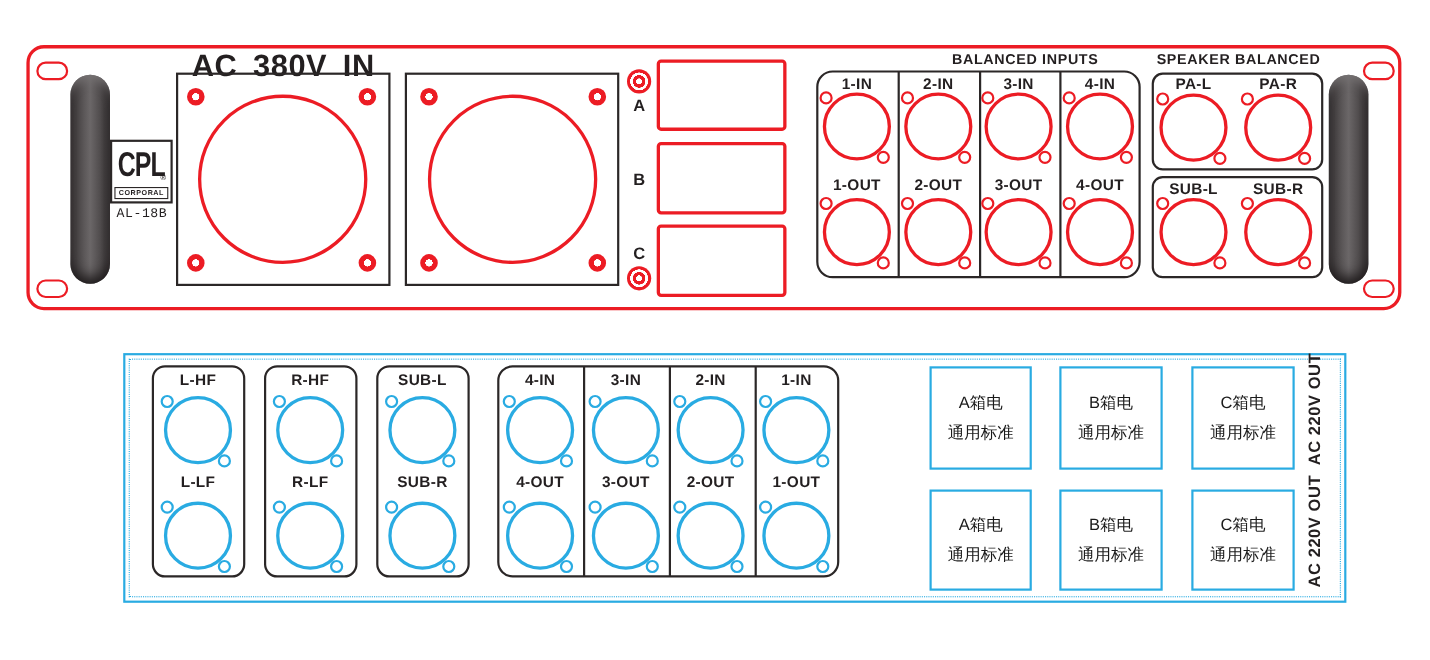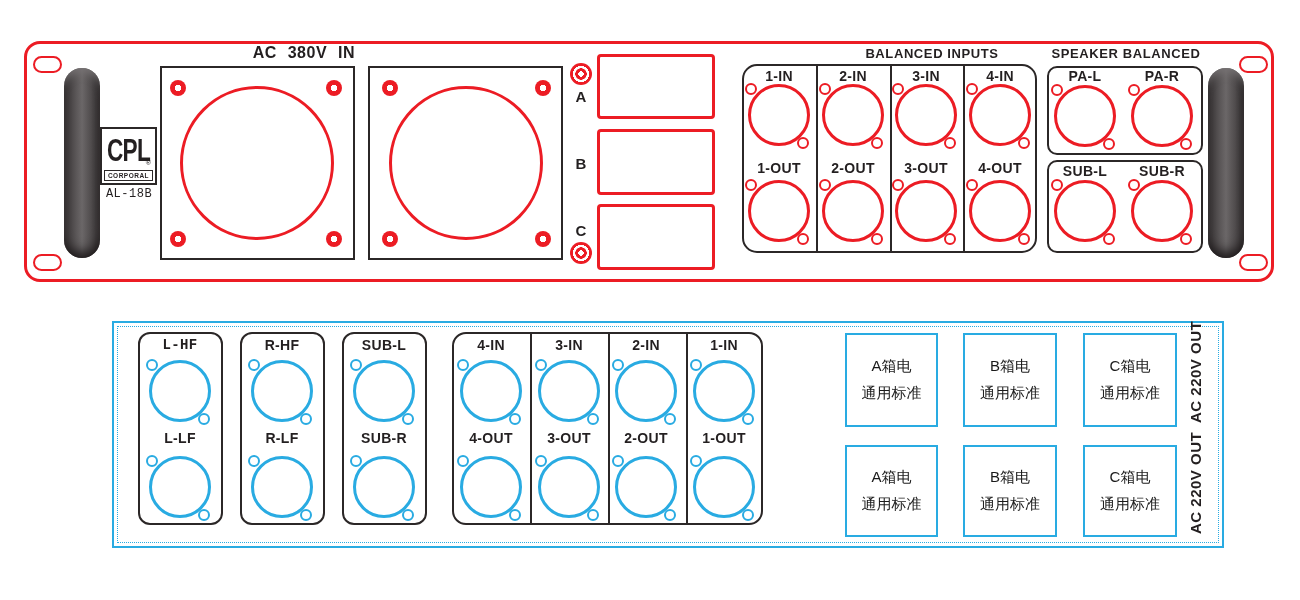--- a/index.html
+++ b/index.html
@@ -22,21 +22,21 @@
             box-sizing:border-box;display:flex;flex-direction:column;align-items:center;padding:1px 2px;}
   .logo-brand{flex:1;display:flex;align-items:center;justify-content:center;font-weight:bold;
               font-size:29px;letter-spacing:-1px;transform:scale(0.78,1.08);line-height:1;}
   .logo-reg{position:absolute;right:4px;bottom:17px;font-size:7px;}
   .logo-strip{width:100%;border:1.5px solid var(--ink);box-sizing:border-box;text-align:center;
               font-size:6.5px;font-weight:bold;letter-spacing:0.5px;line-height:9px;margin-bottom:1px;}
   .logo-model{left:94px;top:187px;width:70px;text-align:center;font-family:"Liberation Mono",monospace;
               font-size:12px;letter-spacing:0.5px;}
 
   
-  .sec-title{font-size:16px;font-weight:bold;text-align:right;word-spacing:6px;letter-spacing:0.5px;}
+  .sec-title{font-size:28px;font-weight:bold;text-align:center;word-spacing:6px;letter-spacing:0.5px;}
   .ac-rect{border:2.5px solid var(--ink);box-sizing:border-box;}
   .big-red-circle{width:154px;height:154px;border:3px solid var(--red);border-radius:50%;box-sizing:border-box;}
   .screw{width:16px;height:16px;border-radius:50%;
          background:radial-gradient(circle at 50% 50%, #fff 0 3.2px, var(--red) 3.4px 8px);}
   .post{width:22px;height:22px;border-radius:50%;
         background:radial-gradient(circle at 50% 50%, #fff 0 2.6px, var(--red) 2.8px 5.6px, #fff 5.8px 8px, var(--red) 8.2px 11px);}
   .breaker-letter{width:30px;text-align:center;font-size:15px;font-weight:bold;}
   .breaker-window{border:3px solid var(--red);border-radius:4px;box-sizing:border-box;width:118px;}
 
   
@@ -197,21 +197,21 @@
     </div>
 
   <div class="abs panel-bottom">
     <div class="inner-dotted"></div>
   </div>
 
   <div class="abs round-box" style="left:138px;top:332px;width:85px;height:193px;border-radius:12px;"></div>
   <div class="abs round-box" style="left:240px;top:332px;width:85px;height:193px;border-radius:12px;"></div>
   <div class="abs round-box" style="left:342px;top:332px;width:85px;height:193px;border-radius:12px;"></div>
 
-  <div class="abs cell-label" style="left:142px;top:337px;font-family:Liberation Mono, monospace;">L-HF</div>
+  <div class="abs cell-label" style="left:142px;top:337px;">L-HF</div>
   <div class="abs cell-label" style="left:244px;top:337px;">R-HF</div>
   <div class="abs cell-label" style="left:346px;top:337px;">SUB-L</div>
   <div class="abs xlr blue" style="left:145px;top:356px;">
       <span class="big"></span>
       <span class="tl"></span>
       <span class="br"></span>
     </div>
   <div class="abs xlr blue" style="left:247px;top:356px;">
       <span class="big"></span>
       <span class="tl"></span>

